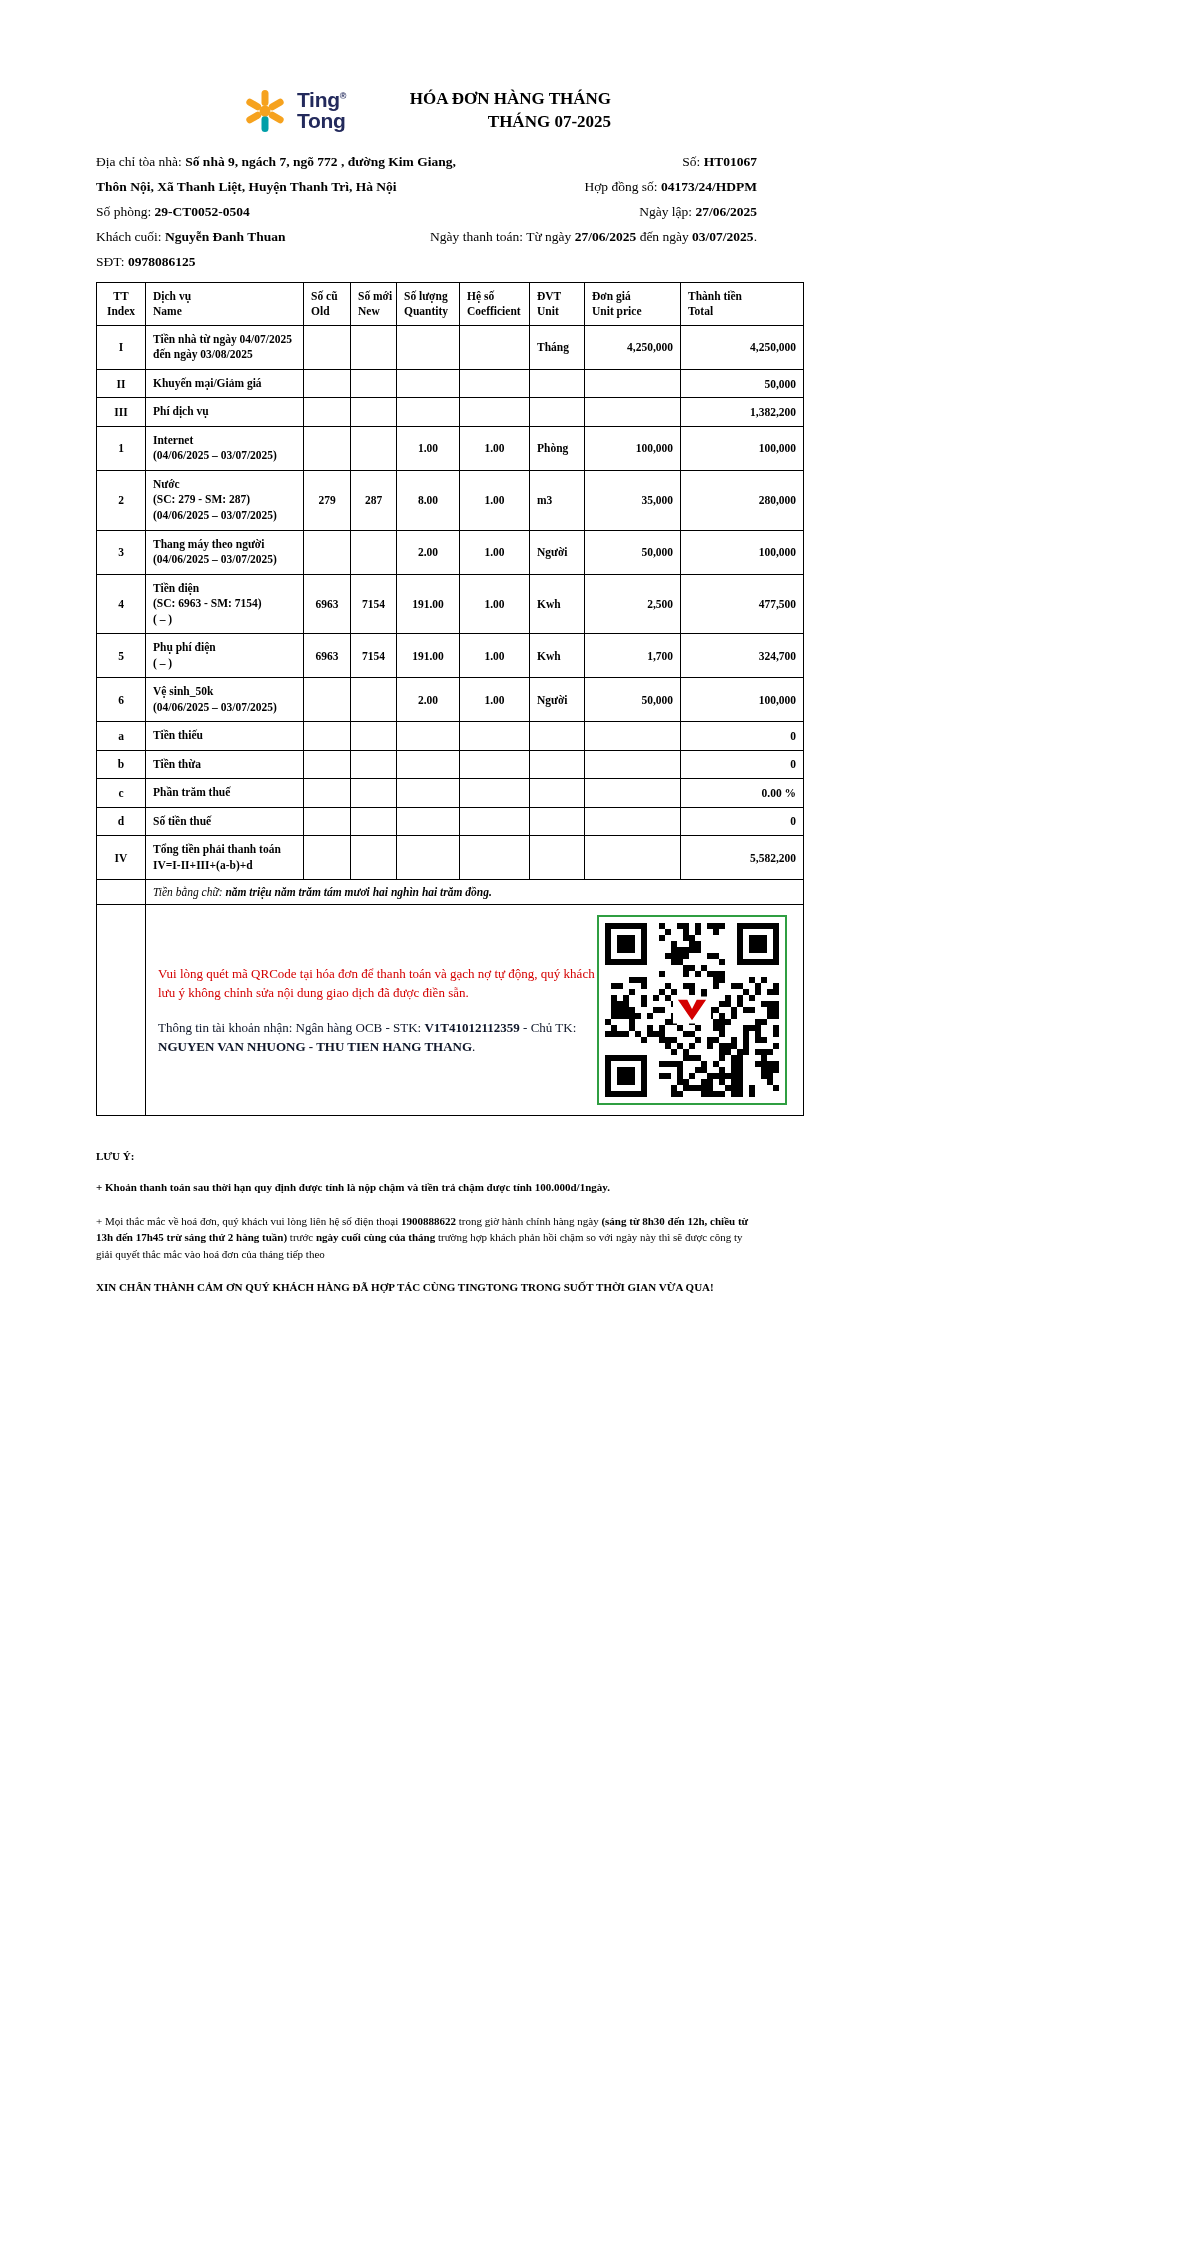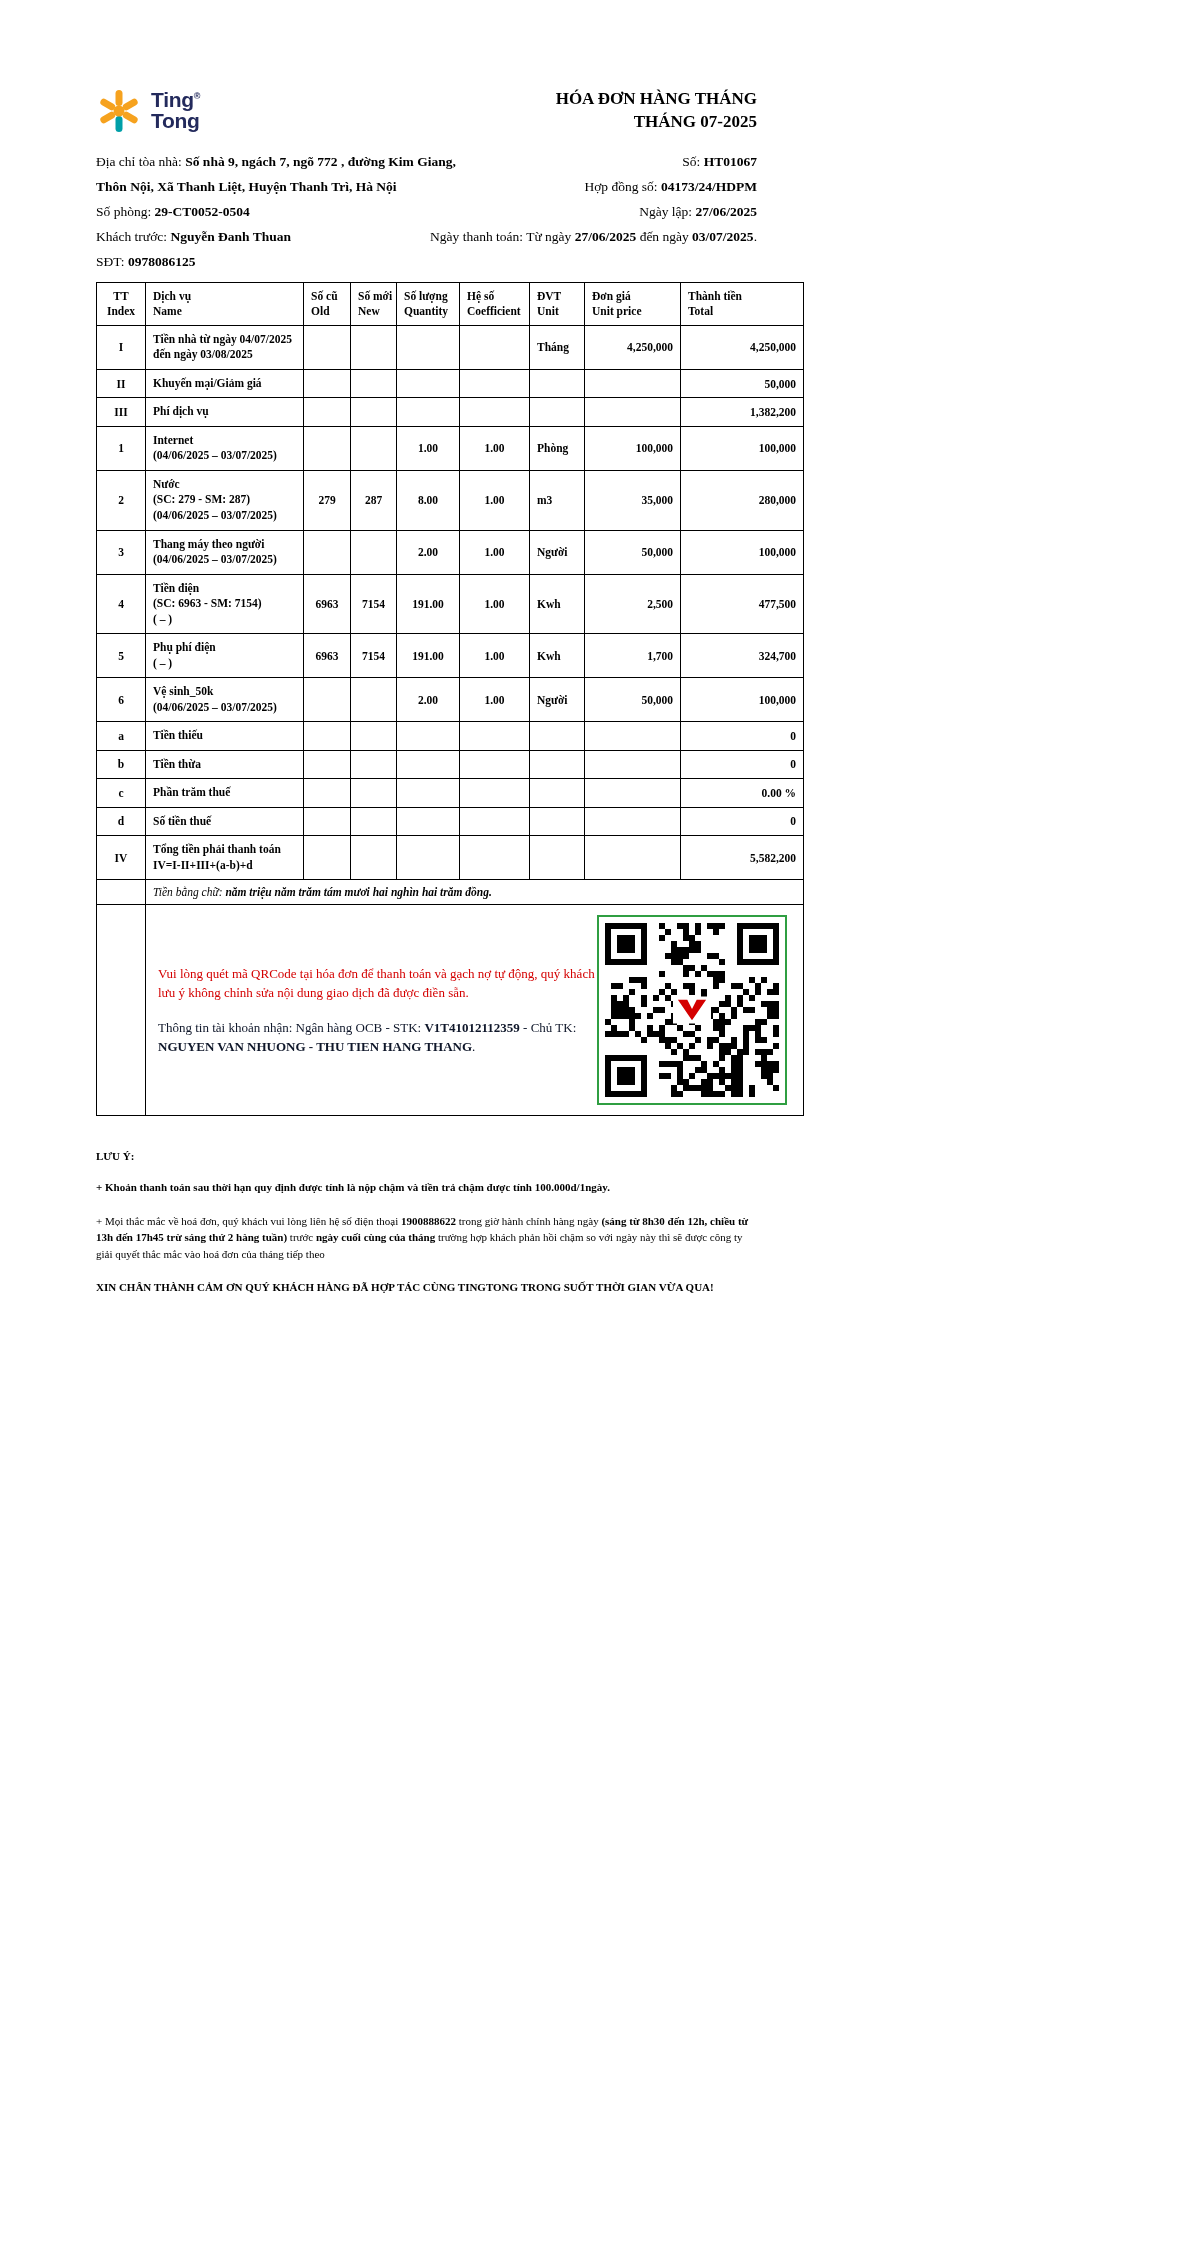--- a/index.html
+++ b/index.html
@@ -4,21 +4,21 @@
 <style>
   * { margin:0; padding:0; box-sizing:border-box; }
   html,body { background:#fff; }
   body {
     width:1200px; height:2259px; position:relative;
     font-family:"Liberation Serif", serif; color:#000;
   }
   .page { position:relative; width:707px; margin-left:96px; padding-top:88px; }
 
   
-  .header-row { display:flex; justify-content:space-between; align-items:flex-start; }
+  .header-row { display:flex; justify-content:center; align-items:flex-start; }
   .logo { display:flex; align-items:center; gap:9px; font-family:"Liberation Sans", sans-serif; }
   .logo-text { color:var(--logo-navy); font-weight:bold; font-size:21px; line-height:0.98; letter-spacing:-0.3px; }
   .reg { font-size:9px; vertical-align:super; }
   .title { width:265px; margin-right:46px; text-align:right; font-size:17px; line-height:1.35; font-weight:bold; }
 
   
   .info-row { position:relative; margin-top:20px; min-height:118px; }
   .info-left { width:480px; }
   .info-right { position:absolute; top:0; right:0; text-align:right; padding-right:46px; }
   .info-line { font-size:13.5px; margin-bottom:9px; white-space:nowrap; }
@@ -77,21 +77,21 @@
       </div>
     </div>
     <h1 class="title">HÓA ĐƠN HÀNG THÁNG THÁNG 07-2025</h1>
   </div>
 
   <div class="info-row">
     <div class="info-left" id="info-left">
         <div class="info-line"><span>Địa chỉ tòa nhà: </span><span class="b">Số nhà 9, ngách 7, ngõ 772 , đường Kim Giang,</span></div>
         <div class="info-line"><span class="b">Thôn Nội, Xã Thanh Liệt, Huyện Thanh Trì, Hà Nội</span></div>
         <div class="info-line"><span>Số phòng: </span><span class="b">29-CT0052-0504</span></div>
-        <div class="info-line"><span>Khách trước: </span><span class="b">Nguyễn Đanh Thuan</span></div>
+        <div class="info-line"><span>Khách cuối: </span><span class="b">Nguyễn Đanh Thuan</span></div>
         <div class="info-line"><span>SĐT: </span><span class="b">0978086125</span></div>
       </div>
     <div class="info-right" id="info-right">
         <div class="info-line"><span>Số: </span><span class="b">HT01067</span></div>
         <div class="info-line"><span>Hợp đồng số: </span><span class="b">04173/24/HDPM</span></div>
         <div class="info-line"><span>Ngày lập: </span><span class="b">27/06/2025</span></div>
         <div class="info-line"><span>Ngày thanh toán: Từ ngày </span><span class="b">27/06/2025</span><span> đến ngày </span><span class="b">03/07/2025</span><span>.</span></div>
       </div>
   </div>
 

